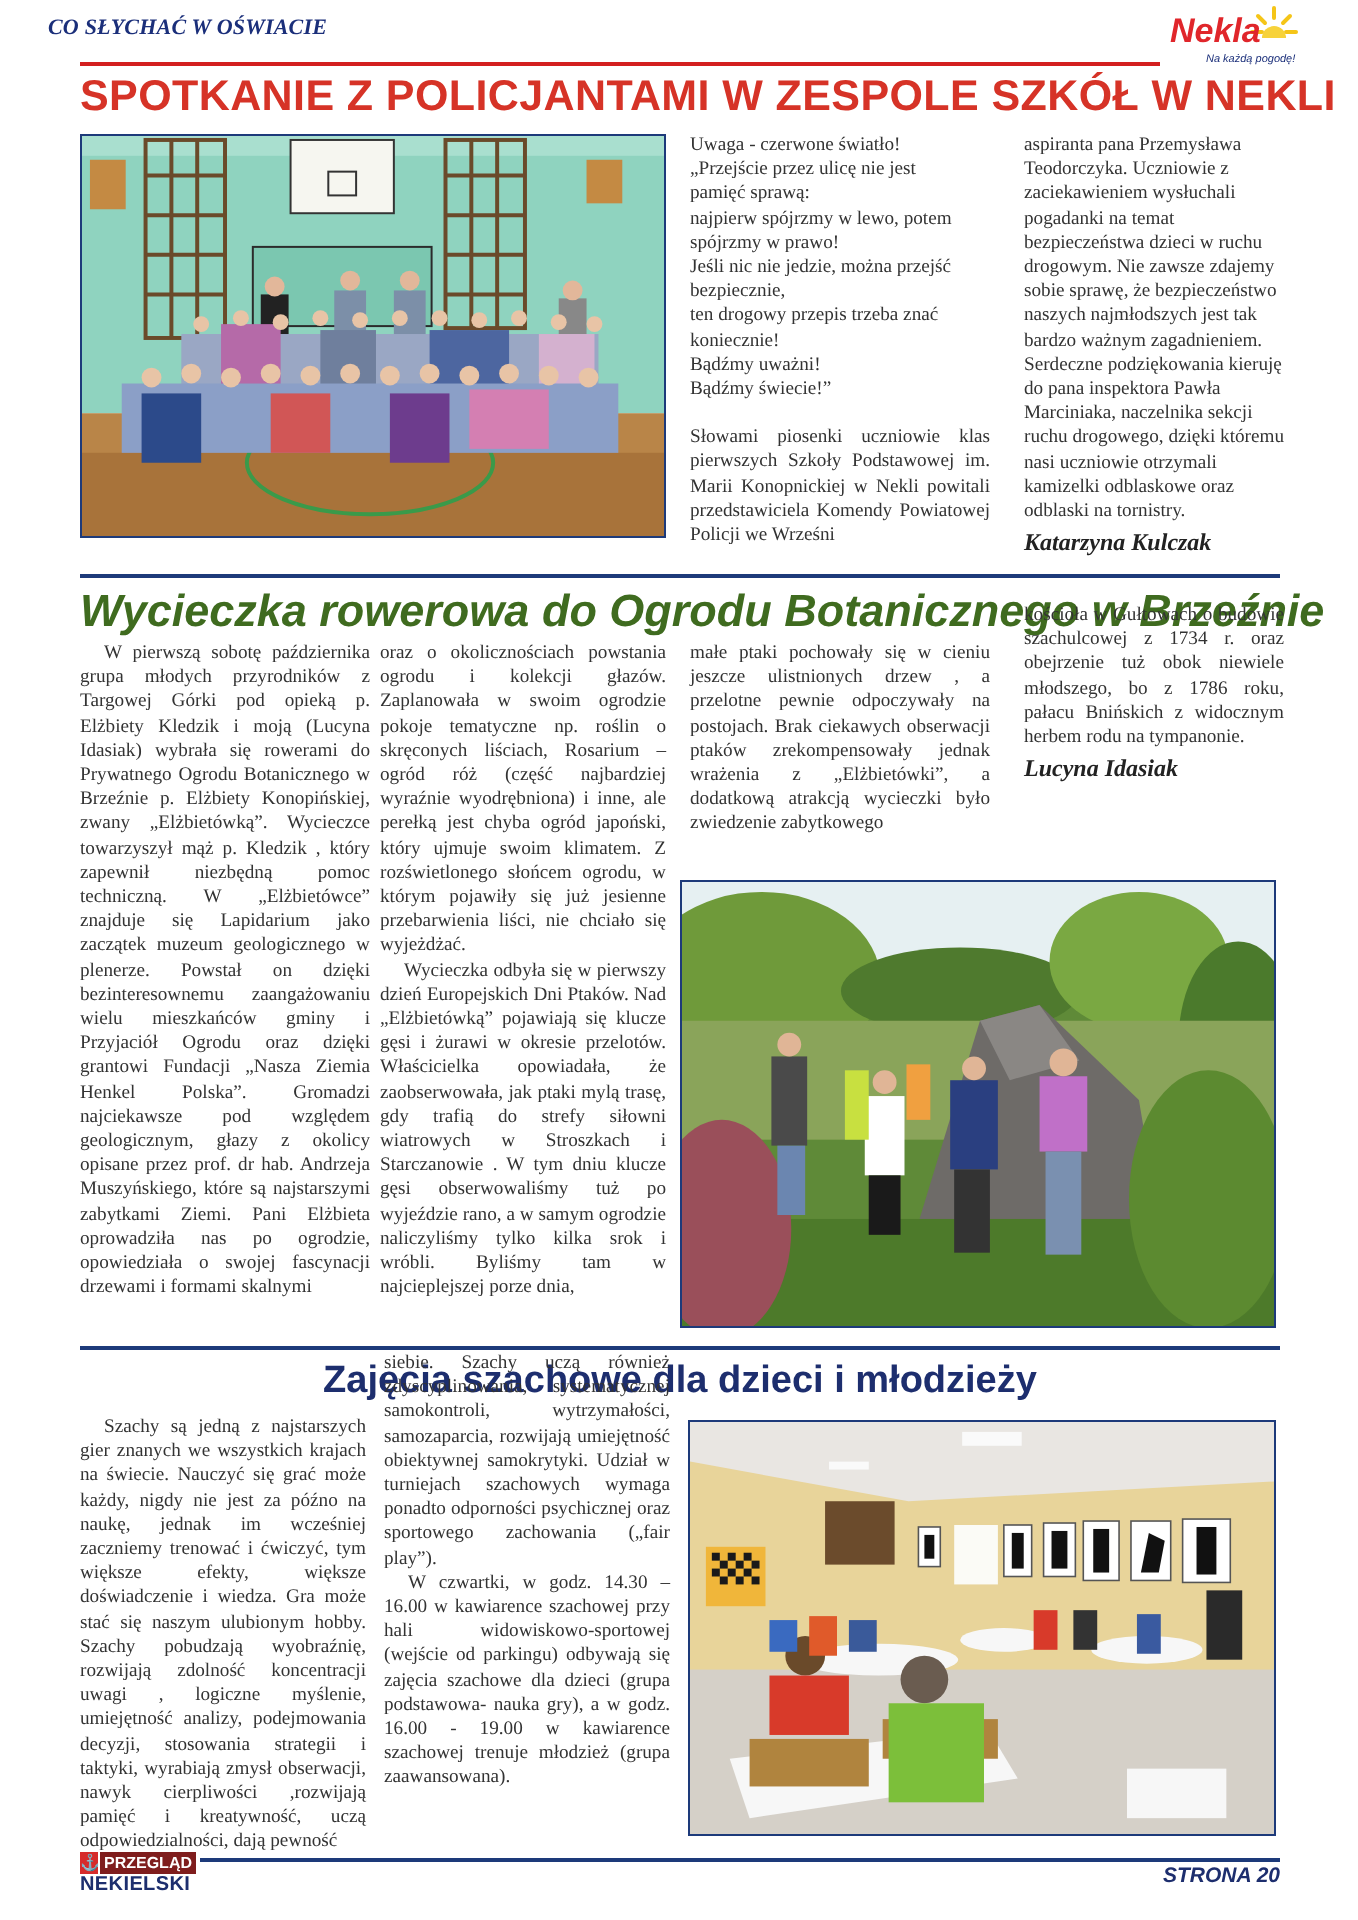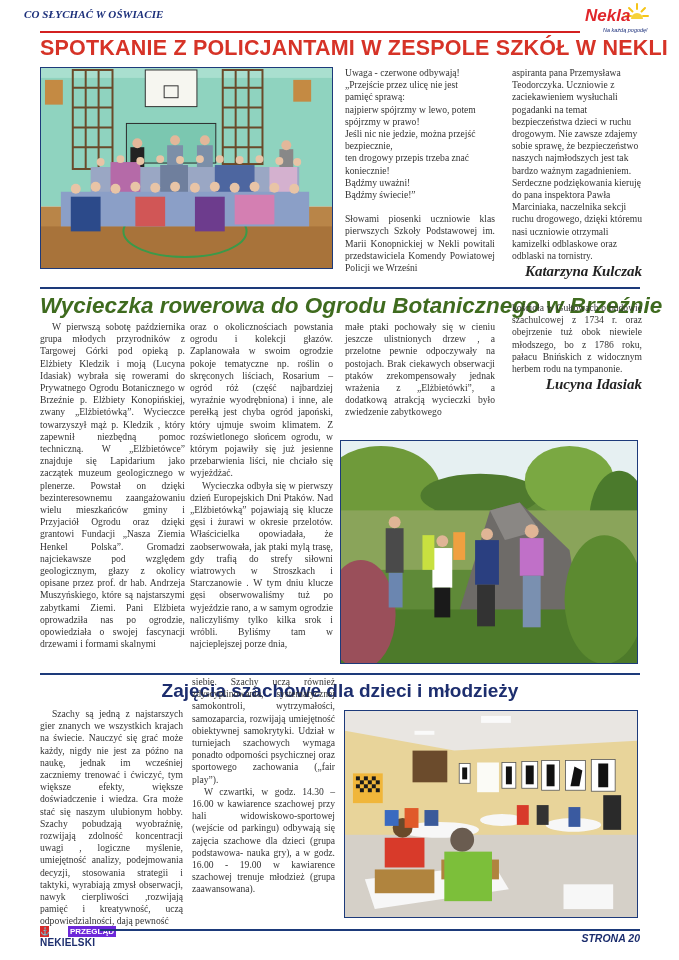--- a/index.html
+++ b/index.html
@@ -16,31 +16,31 @@
 
   .title-red { left: 40px; top: 36px; width: 600px; text-align: left; font-family: "Liberation Sans", sans-serif; font-weight: bold; font-size: 21.5px; color: #d63327; letter-spacing: 0.2px; white-space: nowrap; }
 
   .photo { border: 1.5px solid #1d3a7a; box-sizing: border-box; overflow: hidden; }
   .photo svg { display: block; width: 100%; height: 100%; }
 
   .col { font-size: 9.6px; line-height: 12.2px; color: #333; }
   .col p { margin: 0; }
   .just { text-align: justify; }
   .indent { text-indent: 12px; }
-  .author { font-style: italic; font-weight: bold; text-align: right; font-size: 15px; color: #222; }
+  .author { font-style: italic; font-weight: bold; font-size: 12px; color: #222; }
 
   .rule-blue { height: 2px; background: #1d3a7a; }
 
   .title-green { left: 40px; top: 293px; width: 600px; text-align: center; font-family: "Liberation Sans", sans-serif; font-style: italic; font-weight: bold; font-size: 22.5px; color: #3f6b1f; white-space: nowrap; }
   .title-blue { left: 40px; top: 680px; width: 600px; text-align: center; font-family: "Liberation Sans", sans-serif; font-weight: bold; font-size: 19px; color: #1d2e6e; white-space: nowrap; }
 
   .footer-logo { left: 40px; top: 926px; width: 60px; height: 24px; font-family: "Liberation Sans", sans-serif; }
   .fl-top { position: absolute; left: 0; top: 0; height: 11px; display: flex; align-items: center; }
   .fl-badge { width: 9px; height: 11px; background: #d62b2b; color: #fff; font-size: 8px; font-weight: bold; text-align: center; line-height: 11px; }
-  .fl-przeglad { background: #6d28d9; color: #fff; font-size: 8px; font-weight: bold; padding: 0 2px; line-height: 11px; margin-left: 19px; }
+  .fl-przeglad { background: #7f1d1d; color: #fff; font-size: 8px; font-weight: bold; padding: 0 2px; line-height: 11px; margin-left: 1px; }
   .fl-bottom { position: absolute; left: 0; top: 11px; font-size: 10px; font-weight: bold; color: #1d2e6e; letter-spacing: 0.2px; }
   .footer-rule { left: 100px; top: 929px; width: 540px; height: 1.5px; background: #1d3a7a; }
   .page-num { left: 560px; top: 932px; width: 80px; text-align: right; font-family: "Liberation Sans", sans-serif; font-style: italic; font-weight: bold; font-size: 10.5px; color: #1d2e6e; }
 </style>
 </head>
 <body>
 
 <div class="abs section-label">CO SŁYCHAĆ W OŚWIACIE</div>
 <div class="abs header-rule"></div>
 <div class="abs logo">
@@ -132,21 +132,21 @@
         <circle cx="175" cy="120" r="5"></circle>
         <circle cx="195" cy="121" r="5"></circle>
         <circle cx="215" cy="120" r="5"></circle>
         <circle cx="235" cy="121" r="5"></circle>
         <circle cx="255" cy="122" r="5"></circle>
     </g>
   </svg>
 </div>
 
 <div class="abs col" style="left:345px; top:67px; width:150px;">
-  <p>Uwaga - czerwone odbywają!</p>
+  <p>Uwaga - czerwone światło!</p>
   <p>„Przejście przez ulicę nie jest</p>
   <p>pamięć sprawą:</p>
   <p>najpierw spójrzmy w lewo, potem</p>
   <p>spójrzmy w prawo!</p>
   <p>Jeśli nic nie jedzie, można przejść</p>
   <p>bezpiecznie,</p>
   <p>ten drogowy przepis trzeba znać</p>
   <p>koniecznie!</p>
   <p>Bądźmy uważni!</p>
   <p>Bądźmy świecie!”</p>

